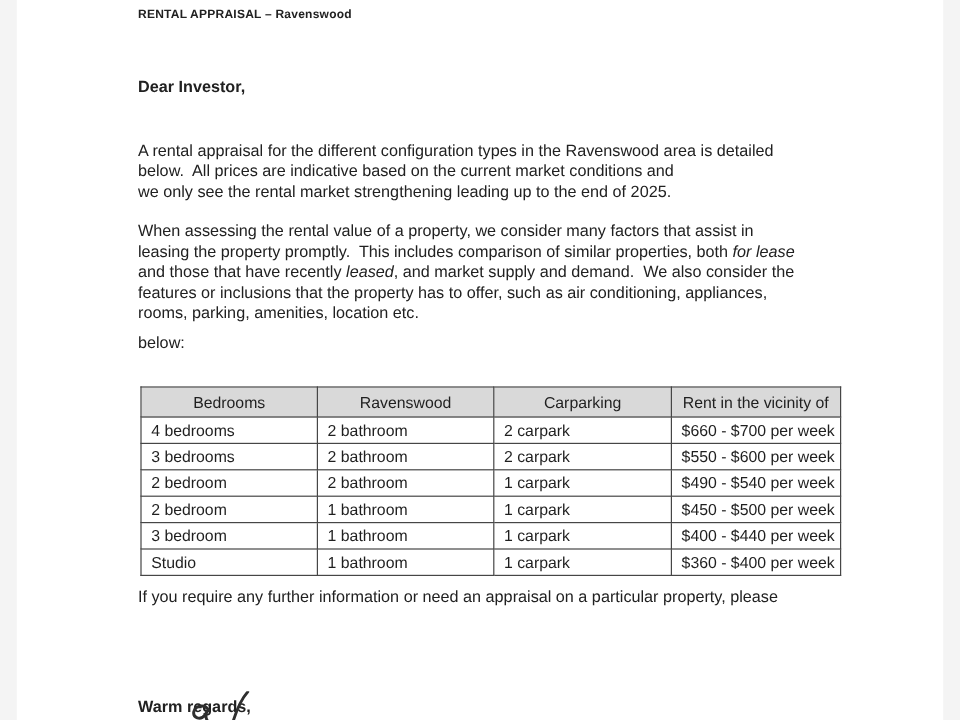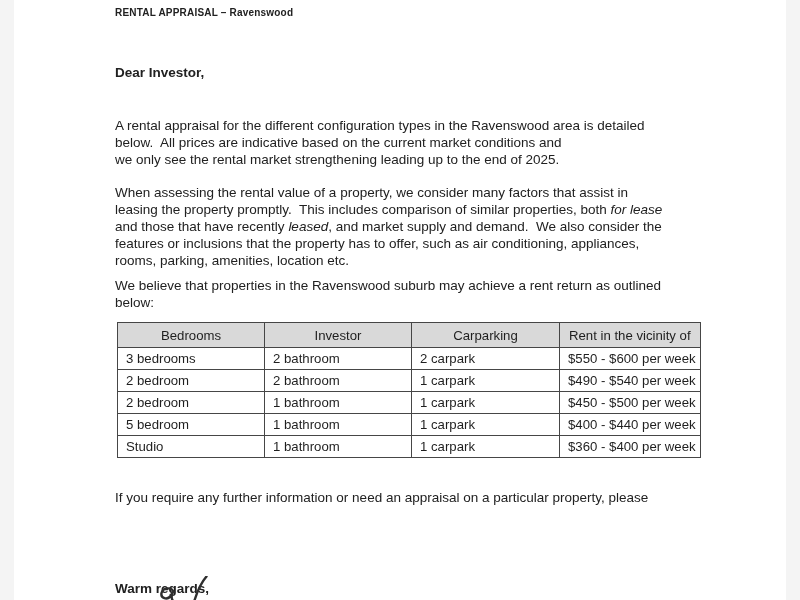--- a/index.html
+++ b/index.html
@@ -114,58 +114,64 @@
 
   <div class="edge-band left"></div>
   <div class="edge-band right"></div>
 
   <div class="doc-title">RENTAL APPRAISAL – Ravenswood</div>
 
   <div class="greeting">Dear Investor,</div>
 
   <div class="para" id="para-0"><div><span>A rental appraisal for the different configuration types in the Ravenswood area is detailed</span></div><div><span>below.  All prices are indicative based on the current market conditions and</span></div><div><span>we only see the rental market strengthening leading up to the end of 2025.</span></div></div>
   <div class="para" id="para-1"><div><span>When assessing the rental value of a property, we consider many factors that assist in</span></div><div><span>leasing the property promptly.  This includes comparison of similar properties, both </span><em>for lease</em></div><div><span>and those that have recently </span><em>leased</em><span>, and market supply and demand.  We also consider the</span></div><div><span>features or inclusions that the property has to offer, such as air conditioning, appliances,</span></div><div><span>rooms, parking, amenities, location etc.</span></div></div>
-  <div class="para" id="para-2"><div><span>We believe that properties in the Ravenswood suburb may achieve a rent return as outlined</span></div><div><span>below:</span></div></div>
+  <div class="para" id="para-2"><div><span>below:</span></div></div>
 
   <table class="rent-table">
     <colgroup>
         <col style="width: 147px;">
         <col style="width: 147px;">
         <col style="width: 148px;">
         <col style="width: 137px;">
       </colgroup>
     <thead>
       <tr>
           <th>Bedrooms</th>
-          <th>Investor</th>
+          <th>Ravenswood</th>
           <th>Carparking</th>
           <th>Rent in the vicinity of</th>
         </tr>
     </thead>
     <tbody>
+        <tr>
+          <td>4 bedrooms</td>
+          <td>2 bathroom</td>
+          <td>2 carpark</td>
+          <td>$660 - $700 per week</td>
+        </tr>
         <tr>
           <td>3 bedrooms</td>
           <td>2 bathroom</td>
           <td>2 carpark</td>
           <td>$550 - $600 per week</td>
         </tr>
         <tr>
           <td>2 bedroom</td>
           <td>2 bathroom</td>
           <td>1 carpark</td>
           <td>$490 - $540 per week</td>
         </tr>
         <tr>
           <td>2 bedroom</td>
           <td>1 bathroom</td>
           <td>1 carpark</td>
           <td>$450 - $500 per week</td>
         </tr>
         <tr>
-          <td>5 bedroom</td>
+          <td>3 bedroom</td>
           <td>1 bathroom</td>
           <td>1 carpark</td>
           <td>$400 - $440 per week</td>
         </tr>
         <tr>
           <td>Studio</td>
           <td>1 bathroom</td>
           <td>1 carpark</td>
           <td>$360 - $400 per week</td>
         </tr>

